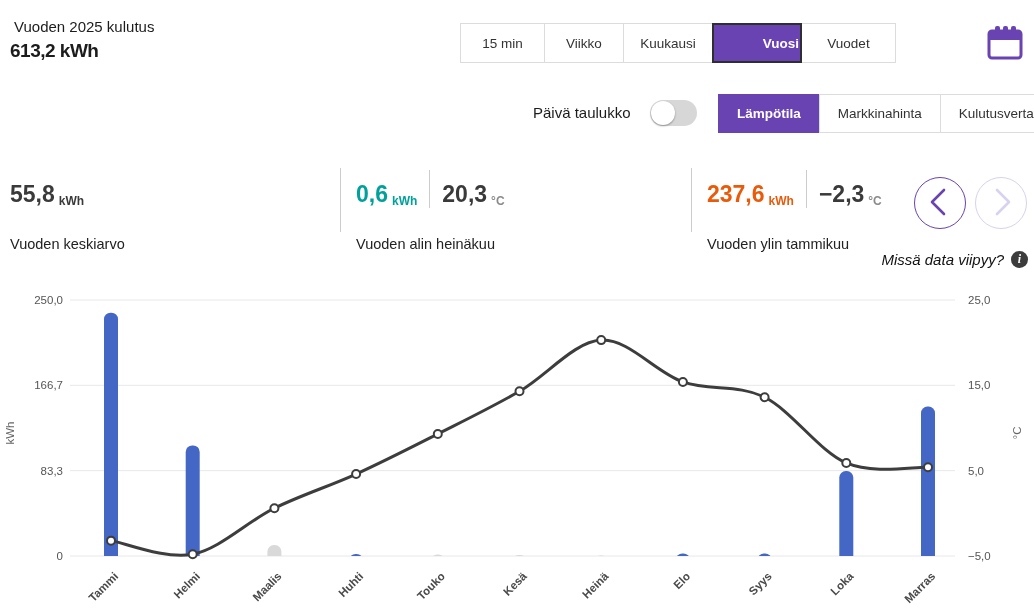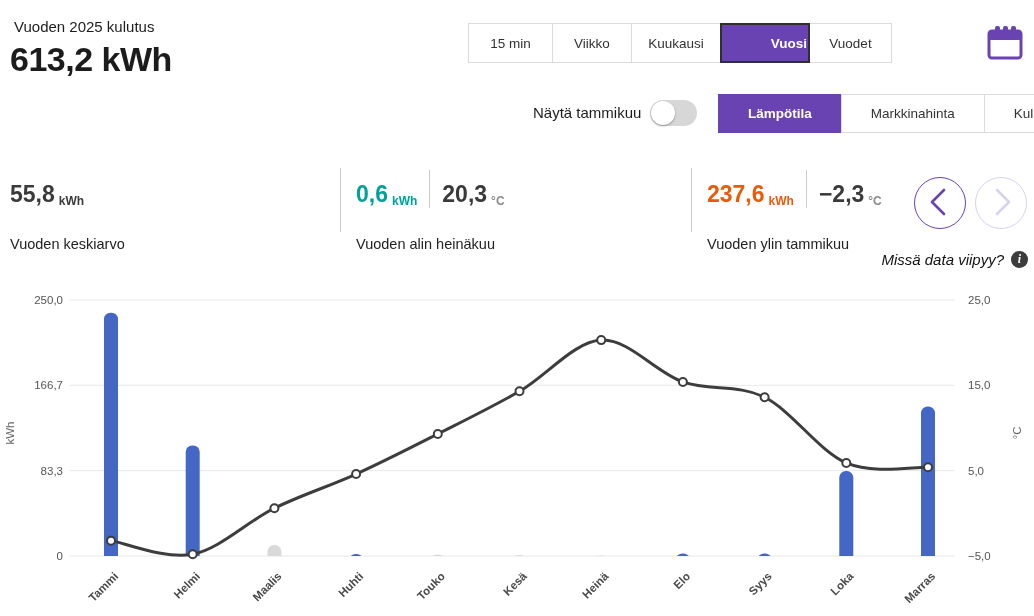--- a/index.html
+++ b/index.html
@@ -1,44 +1,44 @@
 <!DOCTYPE html>
 <html style="--accent: #6a43b2; --teal: #00a19b; --orange: #ea5a0b; --arrowdis: #d8d2ee;"><head>
 <meta charset="utf-8">
 <style>
   html,body{margin:0;padding:0;background:#fff;}
   .app{position:relative;width:1034px;height:616px;background:#fff;overflow:hidden;
        font-family:"Liberation Sans",sans-serif;color:#1c1c1c;}
 
   
   .title{position:absolute;left:14px;top:18px;font-size:15px;color:#1c1c1c;}
-  .total{position:absolute;left:10px;top:40px;font-size:34px;font-weight:bold;letter-spacing:-0.5px;}
+  .total{position:absolute;left:10px;top:40px;font-size:19px;font-weight:bold;letter-spacing:-0.5px;}
 
   
   .range-group{position:absolute;left:452px;top:23px;display:flex;height:40px;}
   .range-btn{background:#fff;border:1px solid #dcdcdc;margin-left:-1px;color:#333;
              font-family:"Liberation Sans",sans-serif;font-size:13.5px;display:flex;align-items:center;
              justify-content:center;cursor:pointer;padding:0;box-sizing:border-box;}
-  .range-btn:first-child{margin-left:16px;}
+  .range-btn:first-child{margin-left:8px;}
   .range-btn.sel{background:var(--accent);color:#fff;font-weight:bold;
                  border:2px solid #2f2f2f;z-index:2;padding-left:48px;}
-  .w85{width:85px}.w80{width:80px}.w90{width:90px}.w83{width:83px}
+  .w85{width:85px}.w80{width:80px}.w90{width:90px}.w83{width:95px}
 
   .cal-btn{position:absolute;left:985px;top:24px;width:40px;height:38px;background:none;border:none;cursor:pointer;padding:0;}
 
   
   .toggle-label{position:absolute;left:533px;top:104px;font-size:15px;color:#1c1c1c;}
   .toggle{position:absolute;left:650px;top:100px;width:47px;height:26px;border-radius:14px;
           background:#d7d7d7;cursor:pointer;border:none;padding:0;}
   .toggle .knob{position:absolute;left:1px;top:1px;width:24px;height:24px;border-radius:50%;
           background:#fff;box-shadow:0 1px 2px rgba(0,0,0,.35);}
   .tab-group{position:absolute;left:718px;top:94px;display:flex;height:39px;}
   .tab{background:#fff;border:1px solid #dcdcdc;margin-left:-1px;color:#333;box-sizing:border-box;
        font-family:"Liberation Sans",sans-serif;font-size:13.5px;display:flex;align-items:center;
-       justify-content:center;cursor:pointer;padding:0 29px;}
+       justify-content:center;cursor:pointer;padding:0 18px;}
   .tab:first-child{margin-left:0;}
   .tab.sel{background:var(--accent);border-color:var(--accent);color:#fff;font-weight:bold;}
 
   
   .stat{position:absolute;top:168px;}
   .stat .nums{display:flex;align-items:flex-end;height:40px;}
   .stat .val{font-size:23px;font-weight:bold;color:#3a3a3a;line-height:28px;}
   .stat .val.teal{color:var(--teal);}
   .stat .val.orange{color:var(--orange);}
   .stat .unit{font-size:12px;font-weight:bold;margin:10px 0 0 4px;color:#3a3a3a;}
@@ -83,21 +83,21 @@
       <svg width="40" height="38" viewBox="0 0 40 38">
         <rect x="4" y="7" width="32" height="27" rx="3" fill="none" stroke="var(--accent)" stroke-width="3"></rect>
         <path d="M4 7 h32 v9 h-32 z" fill="var(--accent)"></path>
         <rect x="10" y="2" width="5" height="7" rx="2" fill="var(--accent)"></rect>
         <rect x="18" y="2" width="5" height="7" rx="2" fill="var(--accent)"></rect>
         <rect x="26" y="2" width="5" height="7" rx="2" fill="var(--accent)"></rect>
       </svg>
     </span>
   </button>
 
-  <div class="toggle-label">Näytä tammikuu</div>
+  <div class="toggle-label">Päivä taulukko</div>
   <button class="toggle">
       <span class="knob"></span>
     </button>
 
   <div class="tab-group">
     <button class="tab sel">Lämpötila</button>
     <button class="tab">Markkinahinta</button>
     <button class="tab">Kulutusvertailu</button>
   </div>
 

